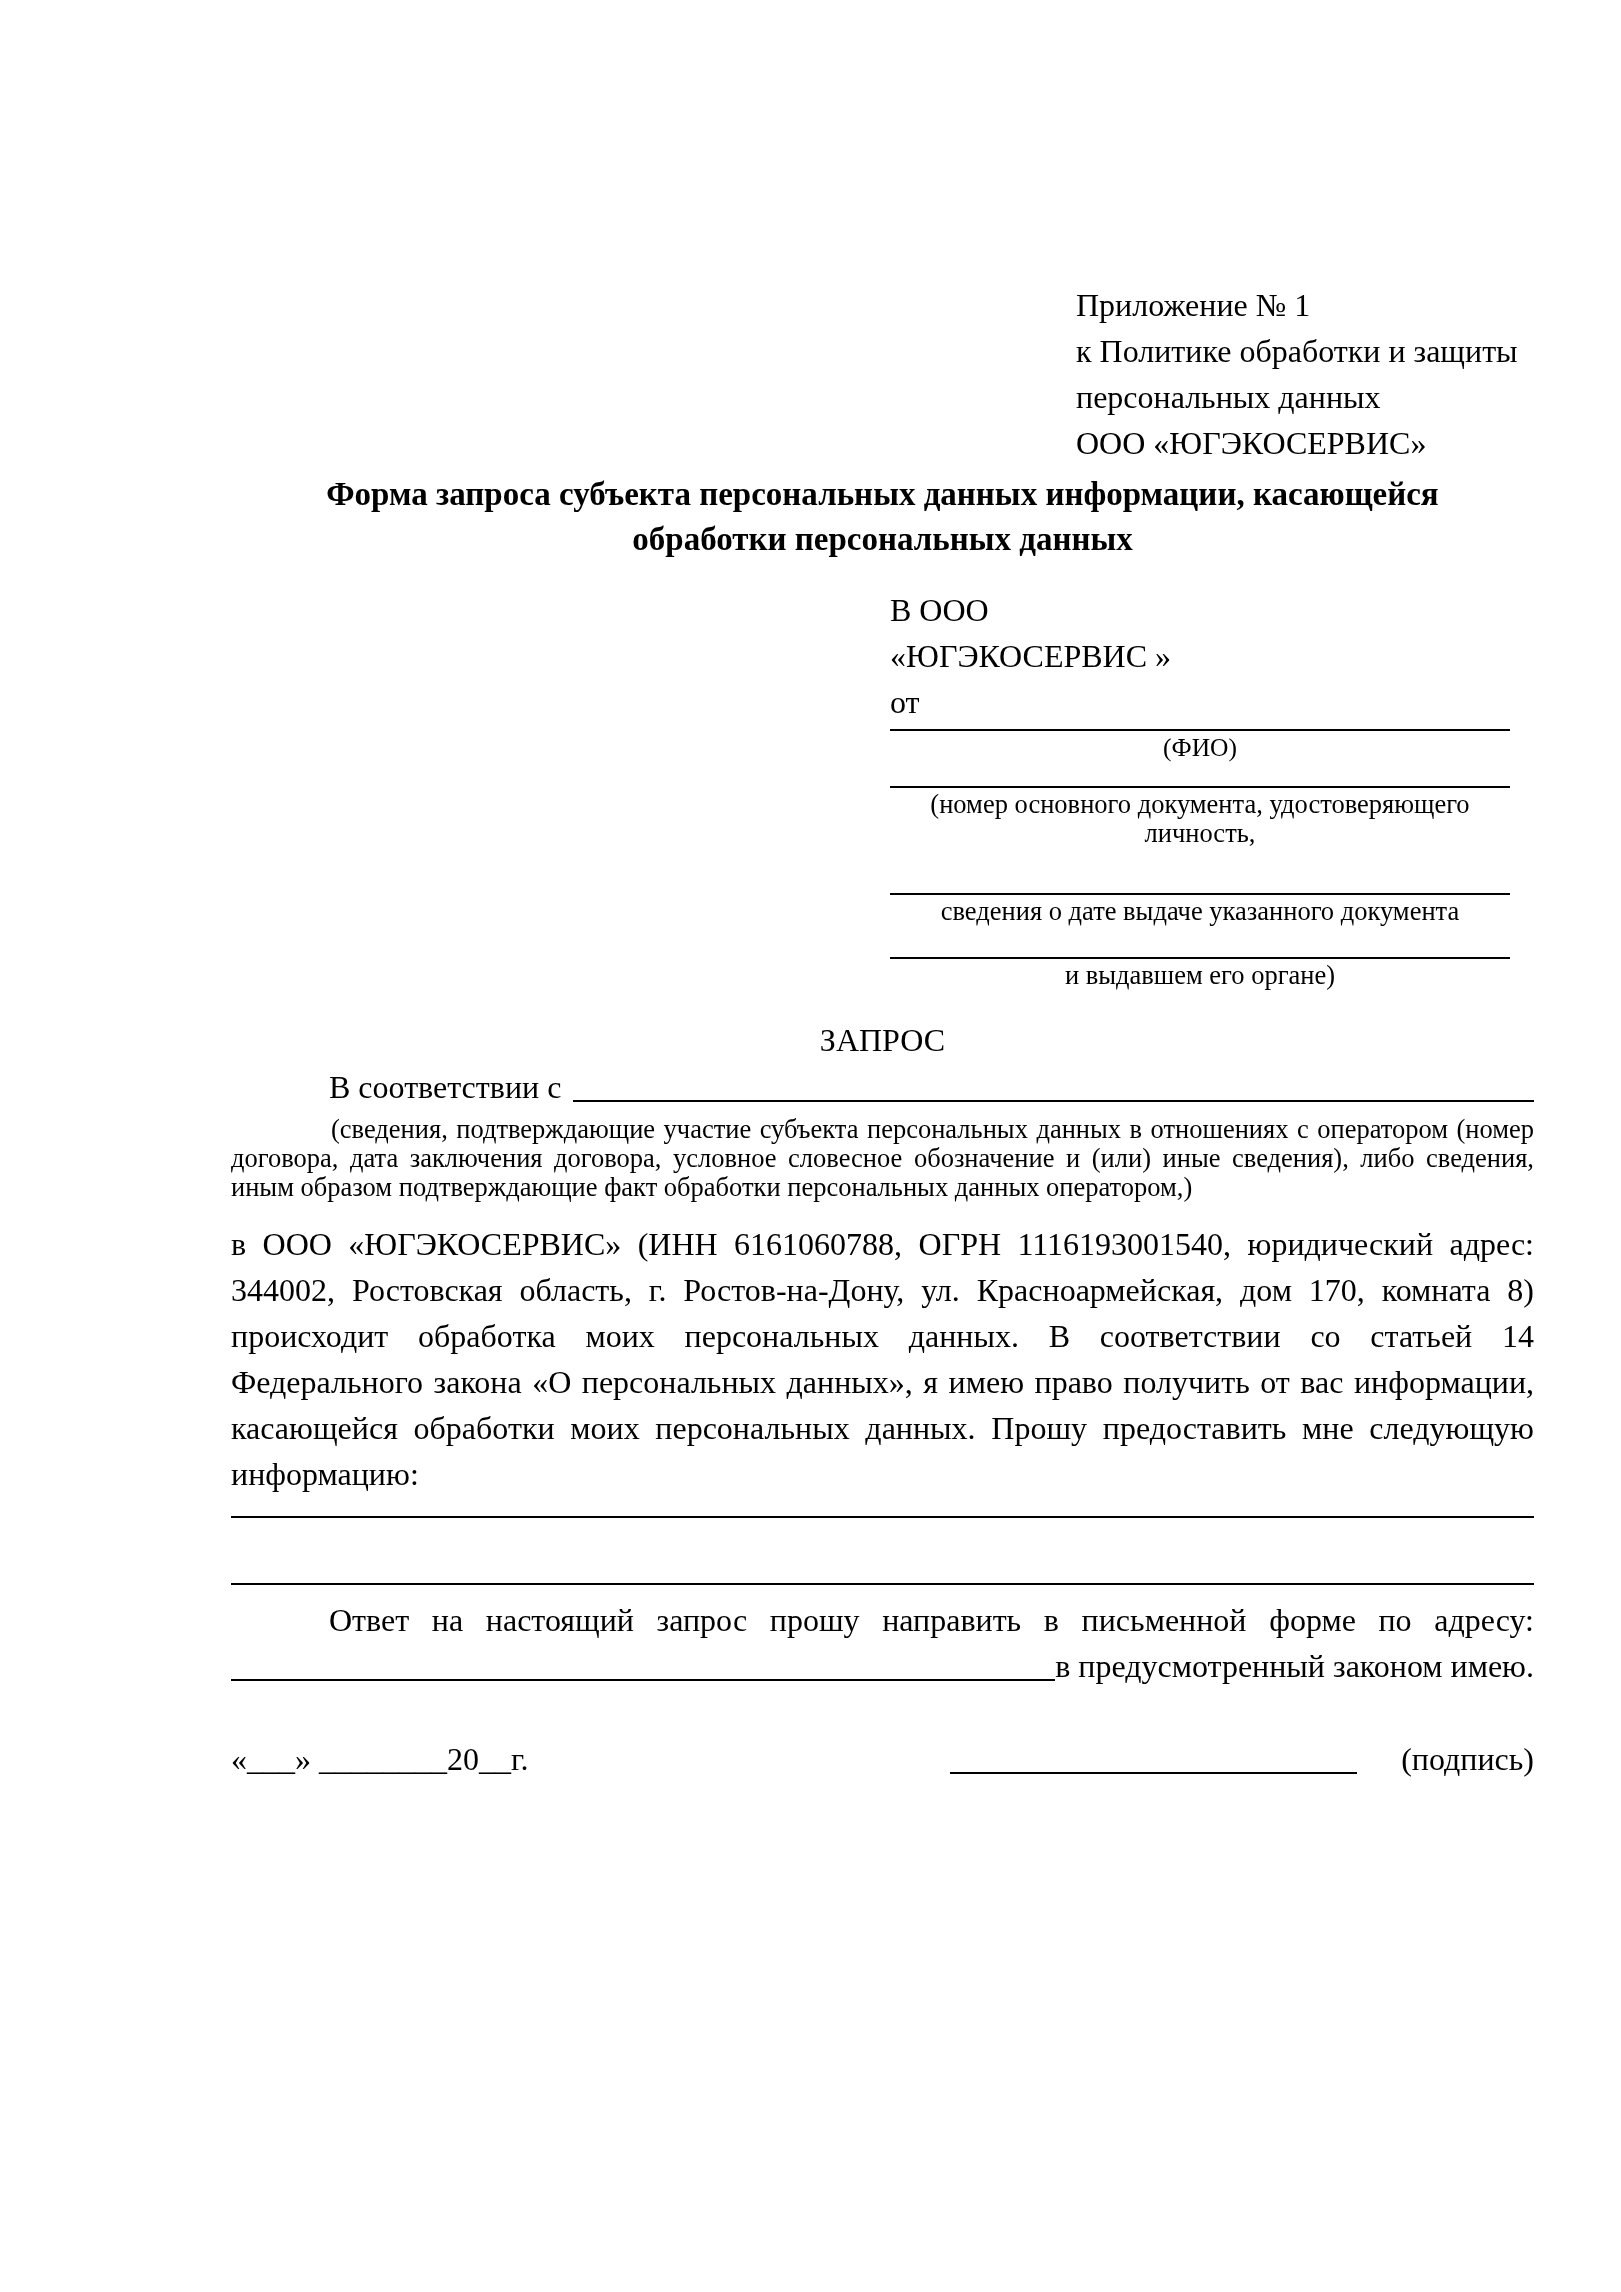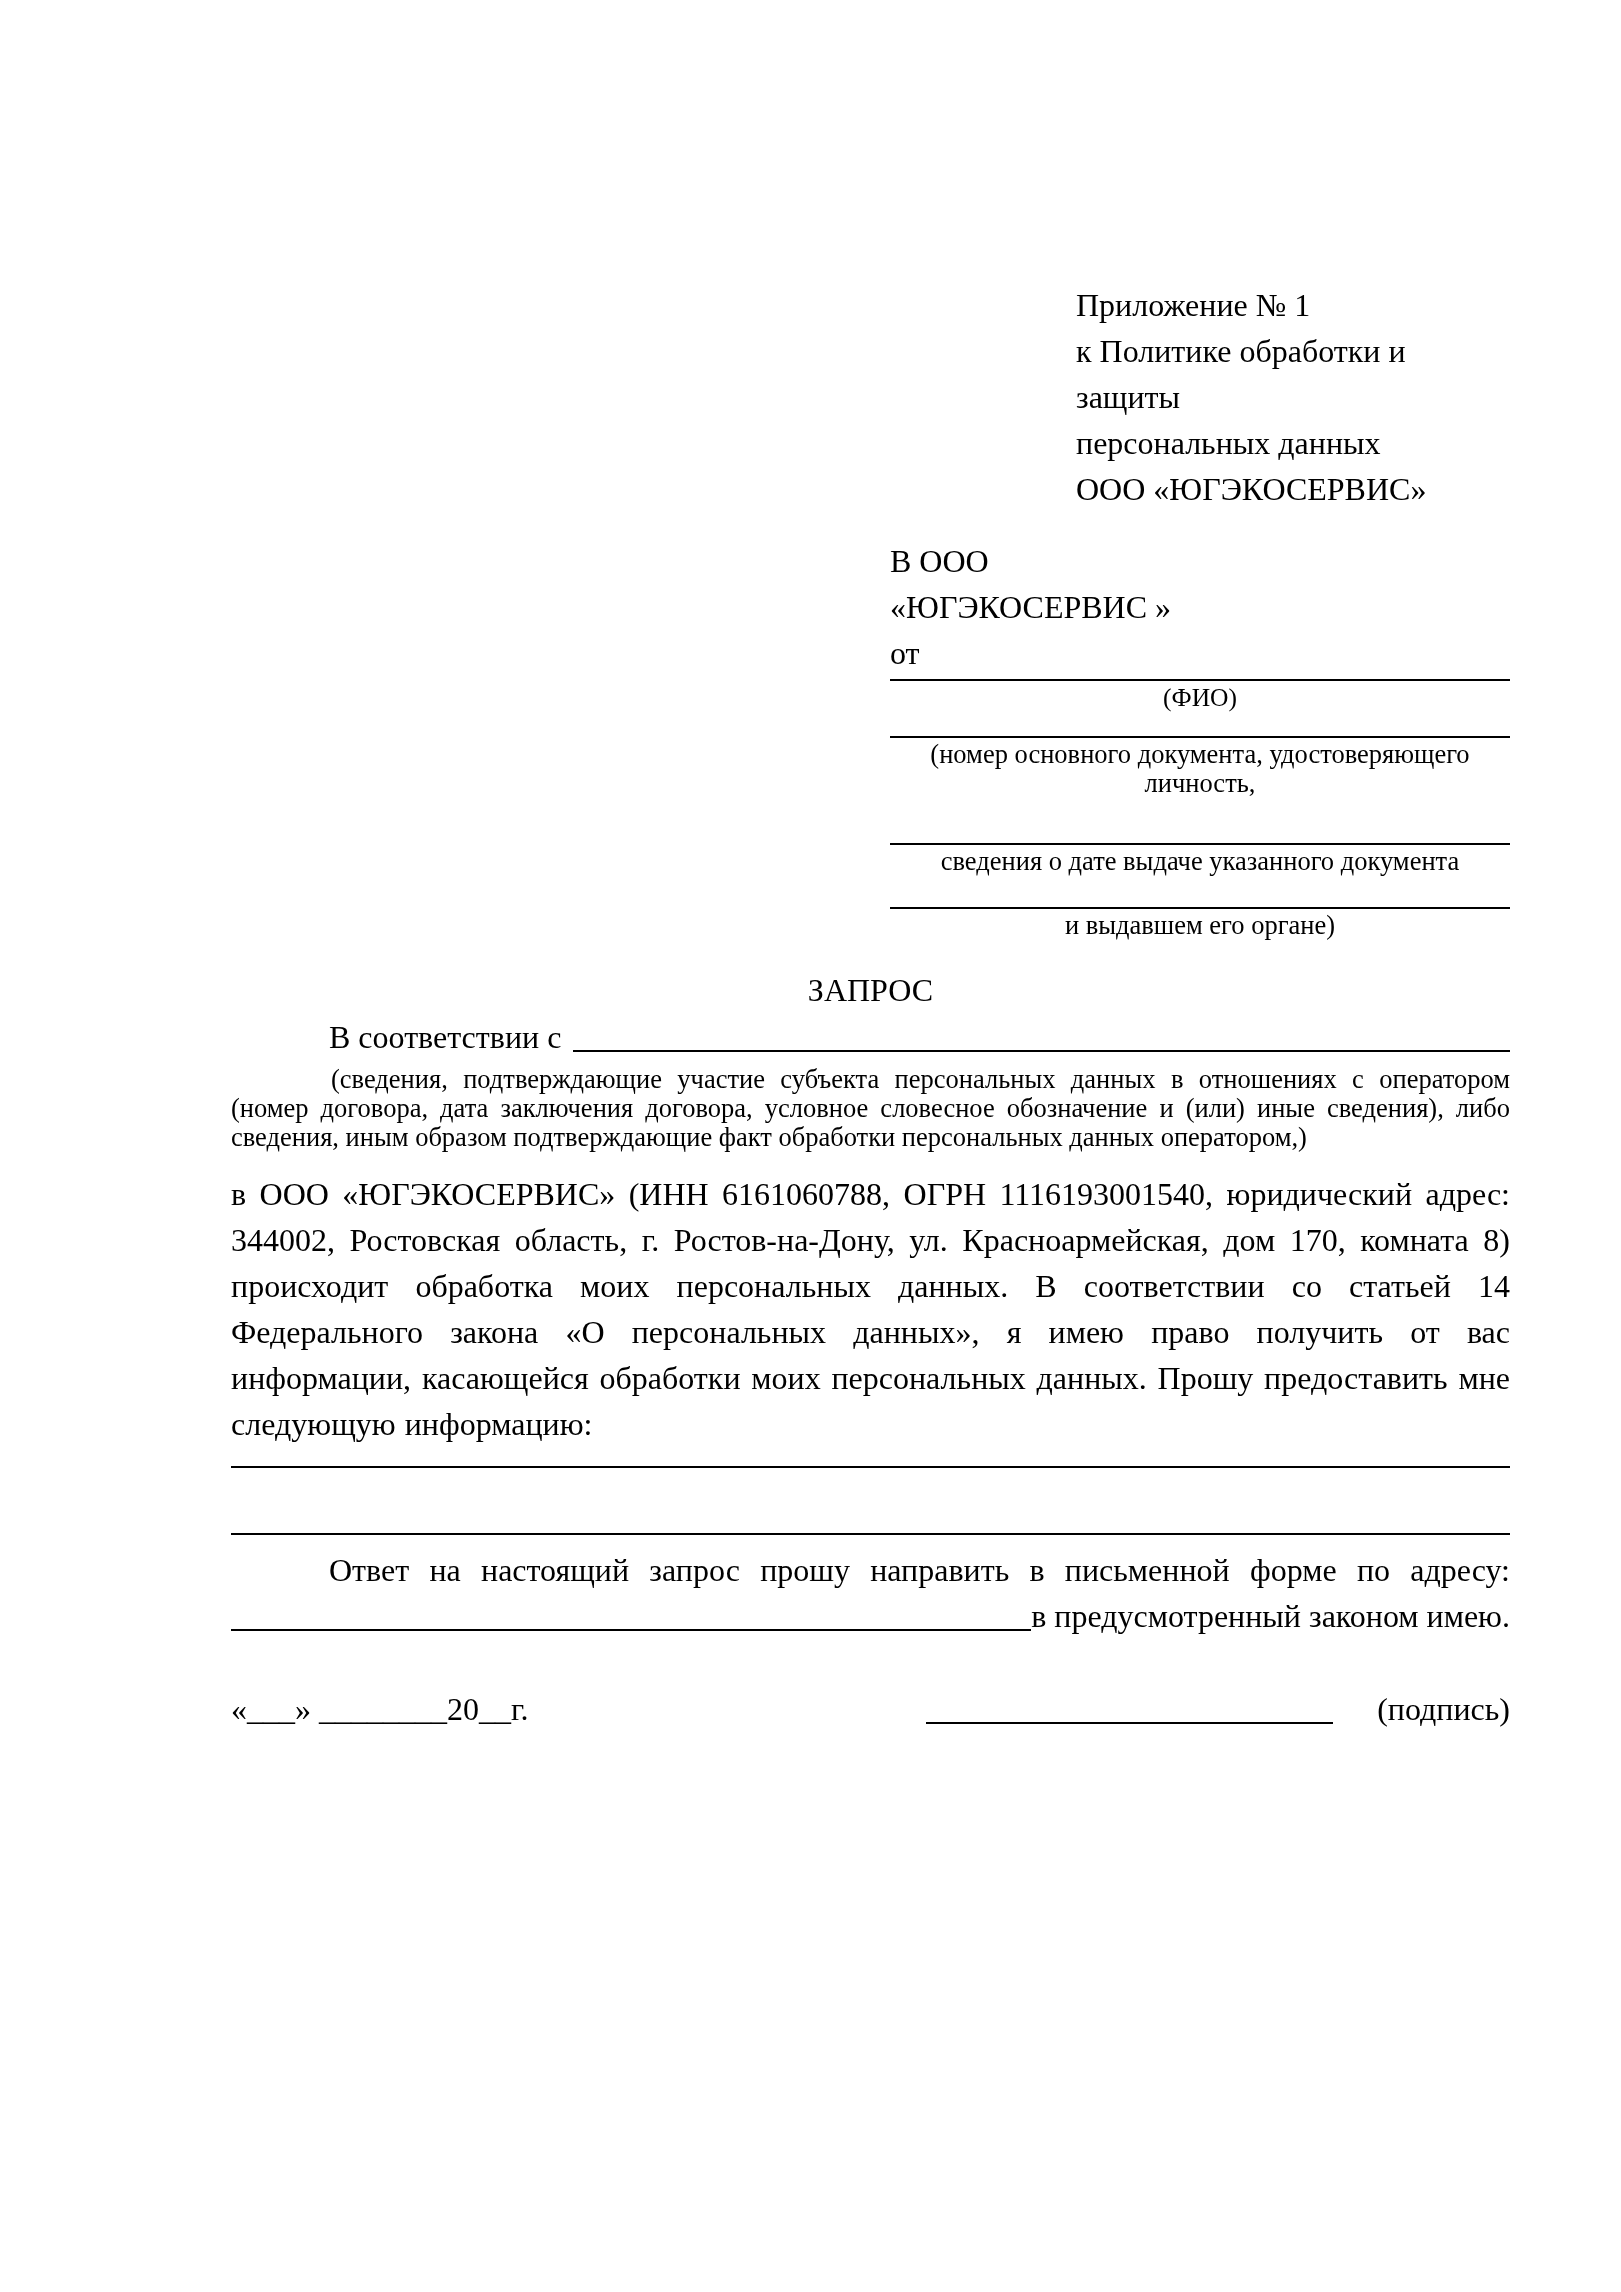--- a/index.html
+++ b/index.html
@@ -7,21 +7,21 @@
   .page {
     position: relative;
     width: 1621px;
     height: 2293px;
     margin: 0 auto;
     background: #ffffff;
     color: #000000;
     font-family: "Liberation Serif", "DejaVu Serif", serif;
     font-size: 32px;
     line-height: 46px;
-    padding: 282px 111px 0 231px;
+    padding: 282px 87px 0 231px;
     overflow: hidden;
   }
   .appendix { margin-left: 845px; }
   .appendix div { line-height: 46px; }
   .doc-title {
     width: 1166px;
     margin: 5.9px auto 0;
     text-align: center;
     font-weight: bold;
     font-size: 33px;
@@ -117,20 +117,21 @@
 
 <div class="page">
 
   <div class="appendix">
     <div>Приложение № 1</div>
     <div>к Политике обработки и защиты</div>
     <div>персональных данных</div>
     <div>ООО «ЮГЭКОСЕРВИС»</div>
   </div>
 
+  <div class="doc-title">Форма запроса субъекта персональных данных информации, касающейся обработки персональных данных</div>
 
   <div class="recipient">
     <div class="r-line">В ООО</div>
     <div class="r-line">«ЮГЭКОСЕРВИС »</div>
     <div class="r-line">от</div>
 
     <div class="fline"></div>
     <div class="fcap">(ФИО)</div>
 
     <div class="fline m20"></div>

